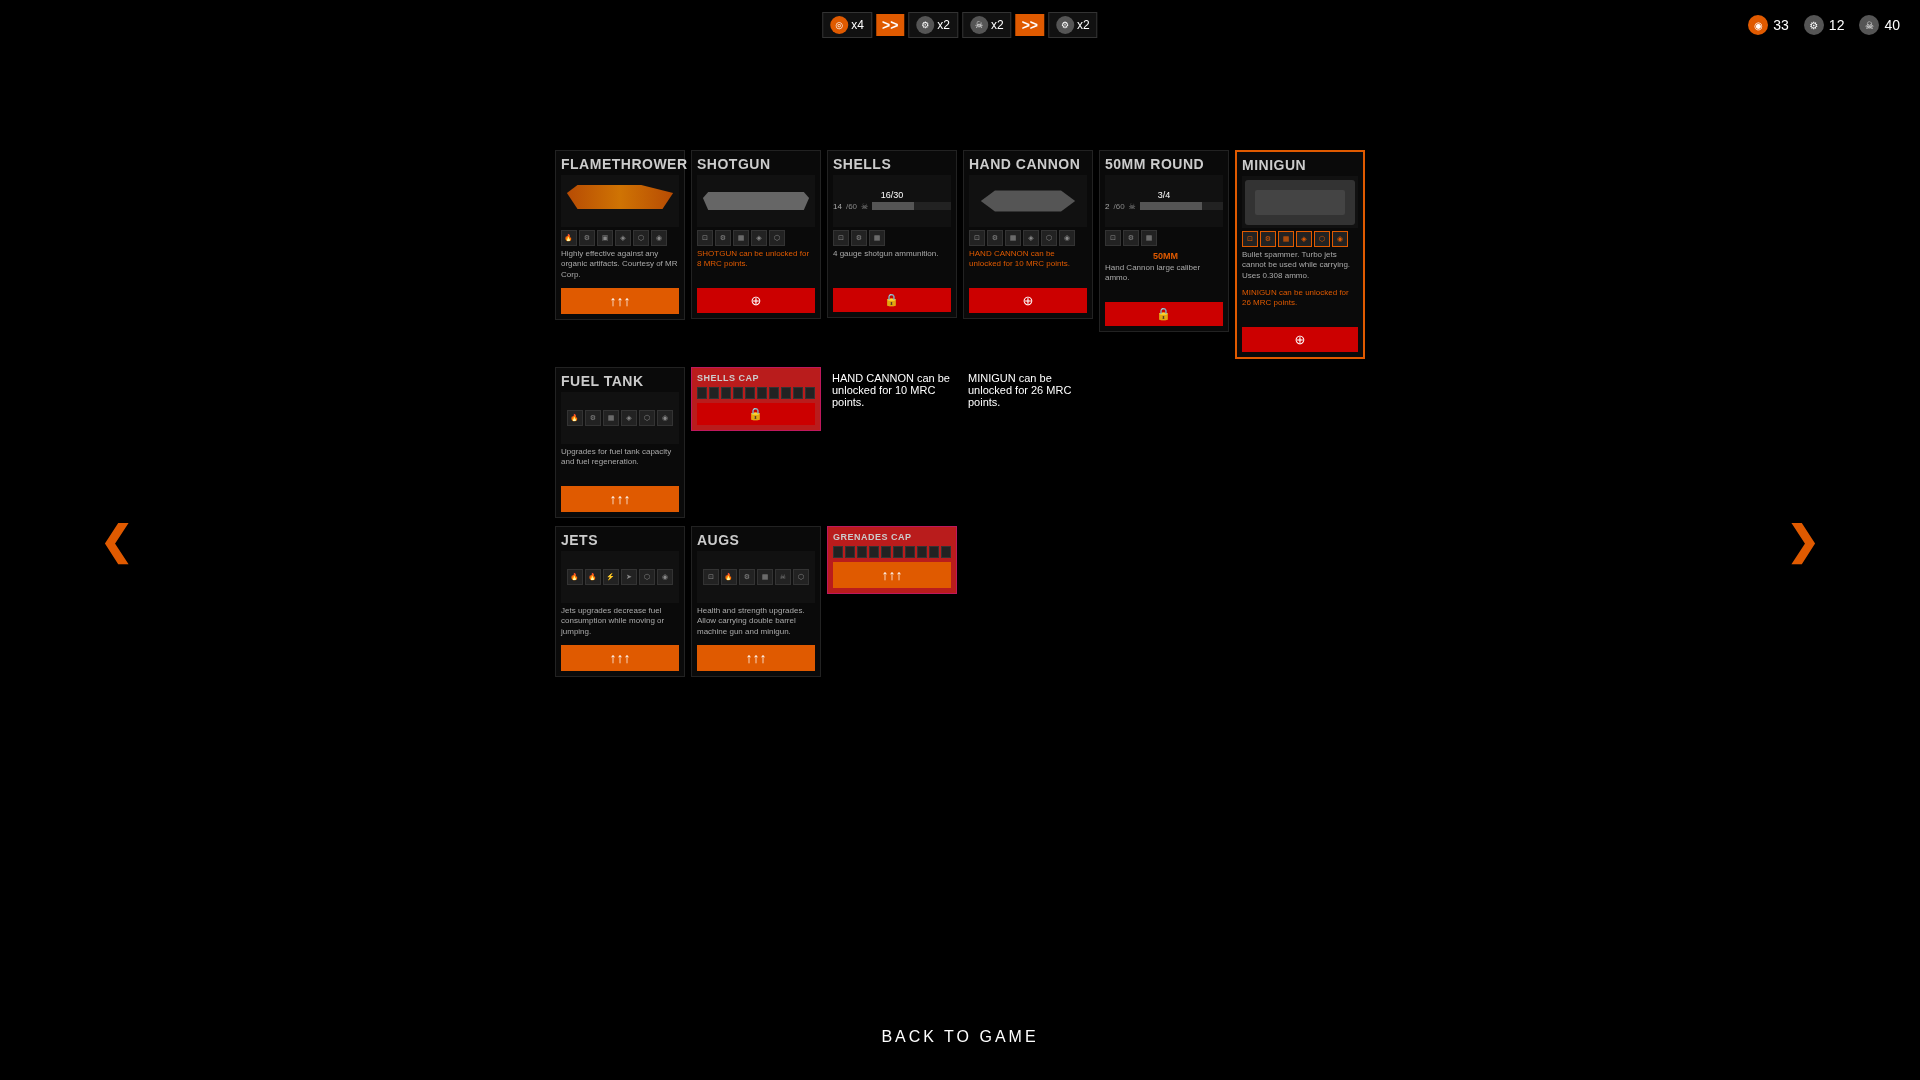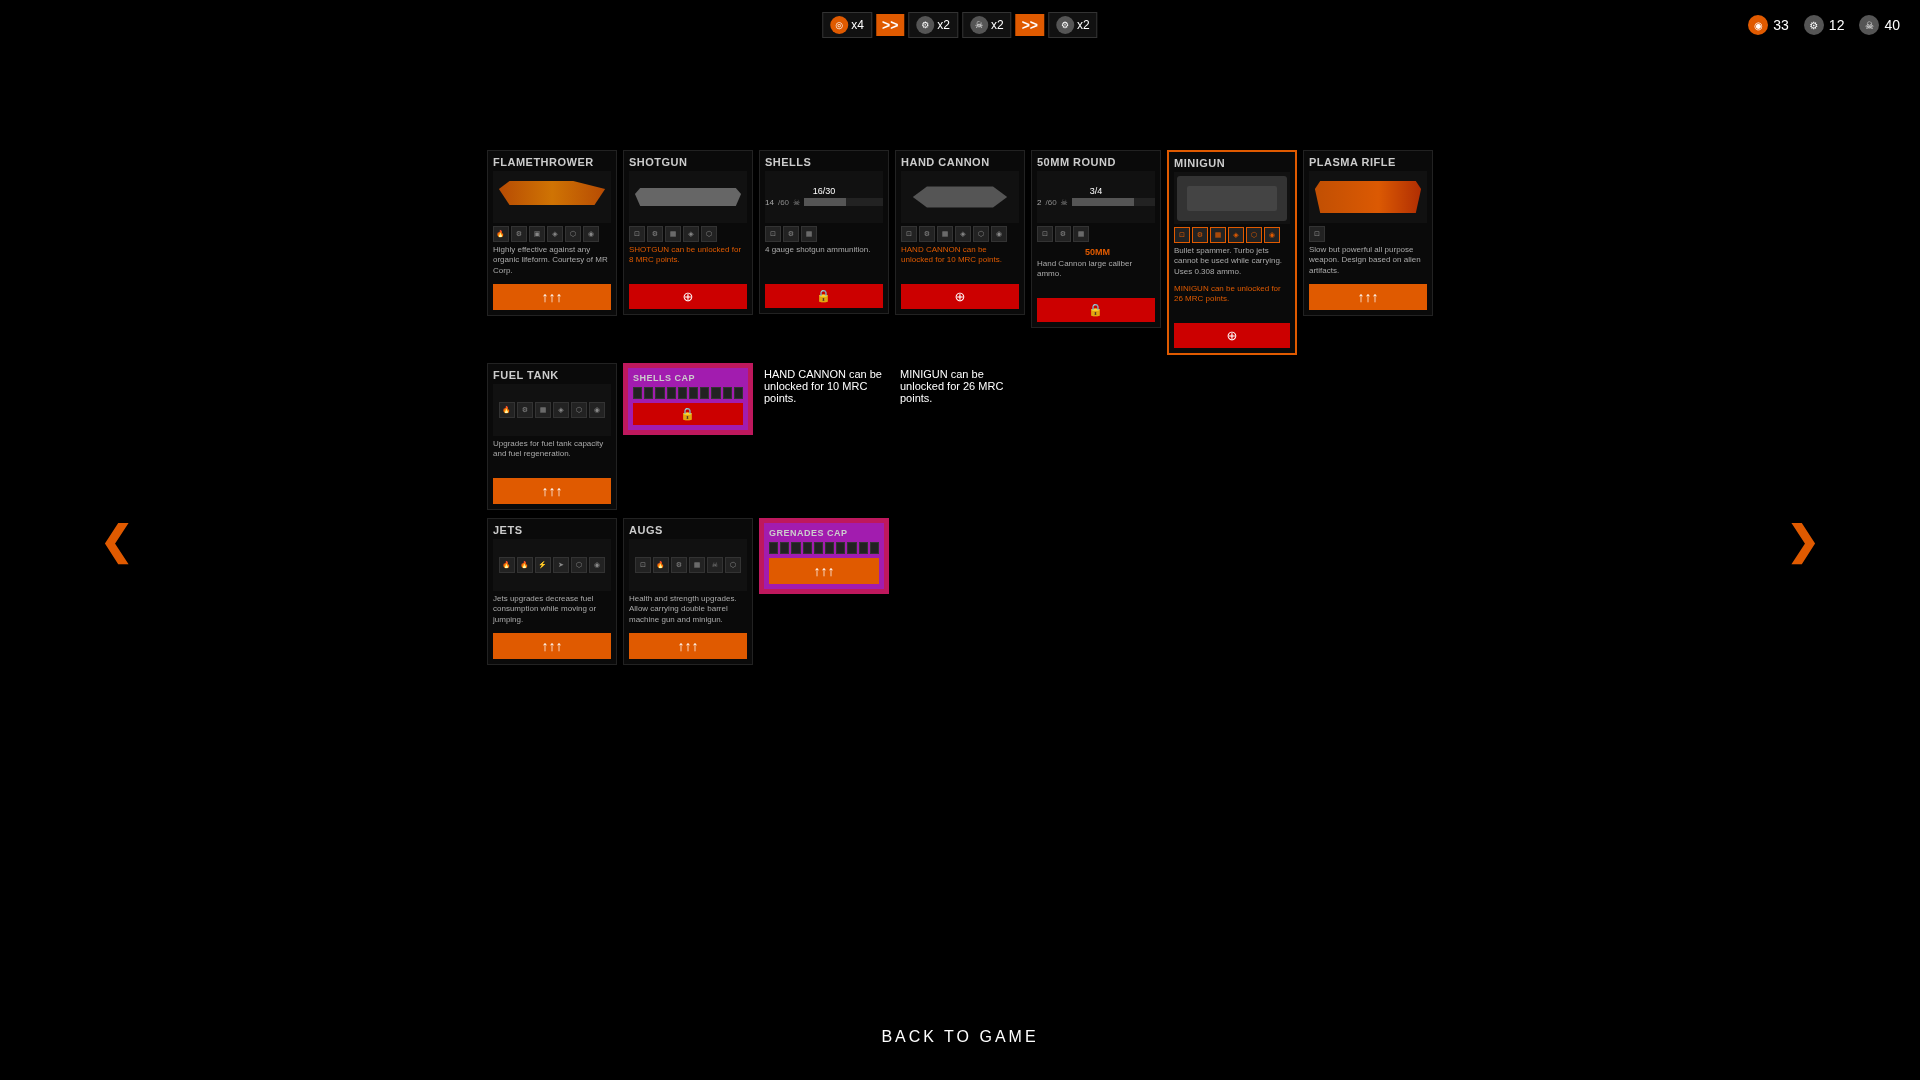--- a/index.html
+++ b/index.html
@@ -132,21 +132,21 @@
       background: #0a0a0a;
       border: 1px solid #222;
       padding: 5px;
       position: relative;
       flex-shrink: 0;
     }
     .upgrade-card.selected {
       border: 2px solid #e05a00;
     }
     .upgrade-card .card-title {
-      font-size: 11px;
+      font-size: 14px;
       color: #ccc;
       text-transform: uppercase;
       letter-spacing: 0.5px;
       margin-bottom: 3px;
       font-weight: bold;
     }
     .upgrade-card .card-image {
       width: 100%;
       height: 52px;
       background: #111;
@@ -213,22 +213,22 @@
     }
     .ammo-progress .fill {
       position: absolute;
       top: 0; left: 0; bottom: 0;
       background: #555;
     }
 
     
     .upgrade-cap-card {
       width: 130px;
-      background: #a21caf;
-      border: 5px solid #be185d;
+      background: #b91c1c;
+      border: 1px solid #be185d;
       padding: 5px;
     }
     .upgrade-cap-card .cap-title {
       font-size: 9px;
       color: #ccc;
       text-transform: uppercase;
       letter-spacing: 0.5px;
       margin-bottom: 4px;
       font-weight: bold;
     }
@@ -380,21 +380,21 @@
           <div class="weapon-flamethrower"></div>
         </div>
         <div class="card-icons-row">
           <div class="mini-icon">🔥</div>
           <div class="mini-icon">⚙</div>
           <div class="mini-icon">▣</div>
           <div class="mini-icon">◈</div>
           <div class="mini-icon">⬡</div>
           <div class="mini-icon">◉</div>
         </div>
-        <div class="card-desc">Highly effective against any organic lifeform. Courtesy of MR Corp.</div>
+        <div class="card-desc">Highly effective against any organic artifacts. Courtesy of MR Corp.</div>
         <button class="upgrade-btn">
           <span class="three-arrows"></span>
         </button>
       </div>
 
       <div class="upgrade-card">
         <div class="card-title">SHOTGUN</div>
         <div class="card-image">
           <div class="weapon-shotgun"></div>
         </div>
@@ -512,33 +512,20 @@
           <span>Bullet spammer. Turbo jets cannot be used while carrying. Uses 0.308 ammo.</span>
         </div>
         <div class="card-desc" style="margin-top:3px;">
           <span class="highlight">MINIGUN can be unlocked for 26 MRC points.</span>
         </div>
         <button class="upgrade-btn locked">
           <span class="controller-icon"></span>
         </button>
       </div>
 
-      <div class="upgrade-card">
-        <div class="card-title">PLASMA RIFLE</div>
-        <div class="card-image">
-          <div class="weapon-plasma"></div>
-        </div>
-        <div class="card-icons-row">
-          <div class="mini-icon">⊡</div>
-        </div>
-        <div class="card-desc">Slow but powerful all purpose weapon. Design based on alien artifacts.</div>
-        <button class="upgrade-btn">
-          <span class="three-arrows"></span>
-        </button>
-      </div>
 
     </div>
 
     <div class="grid-row">
 
       <div class="upgrade-card">
         <div class="card-title">FUEL TANK</div>
         <div class="card-image">
           <div style="display:flex;gap:2px;padding:4px;">
             <div class="mini-icon">🔥</div>

